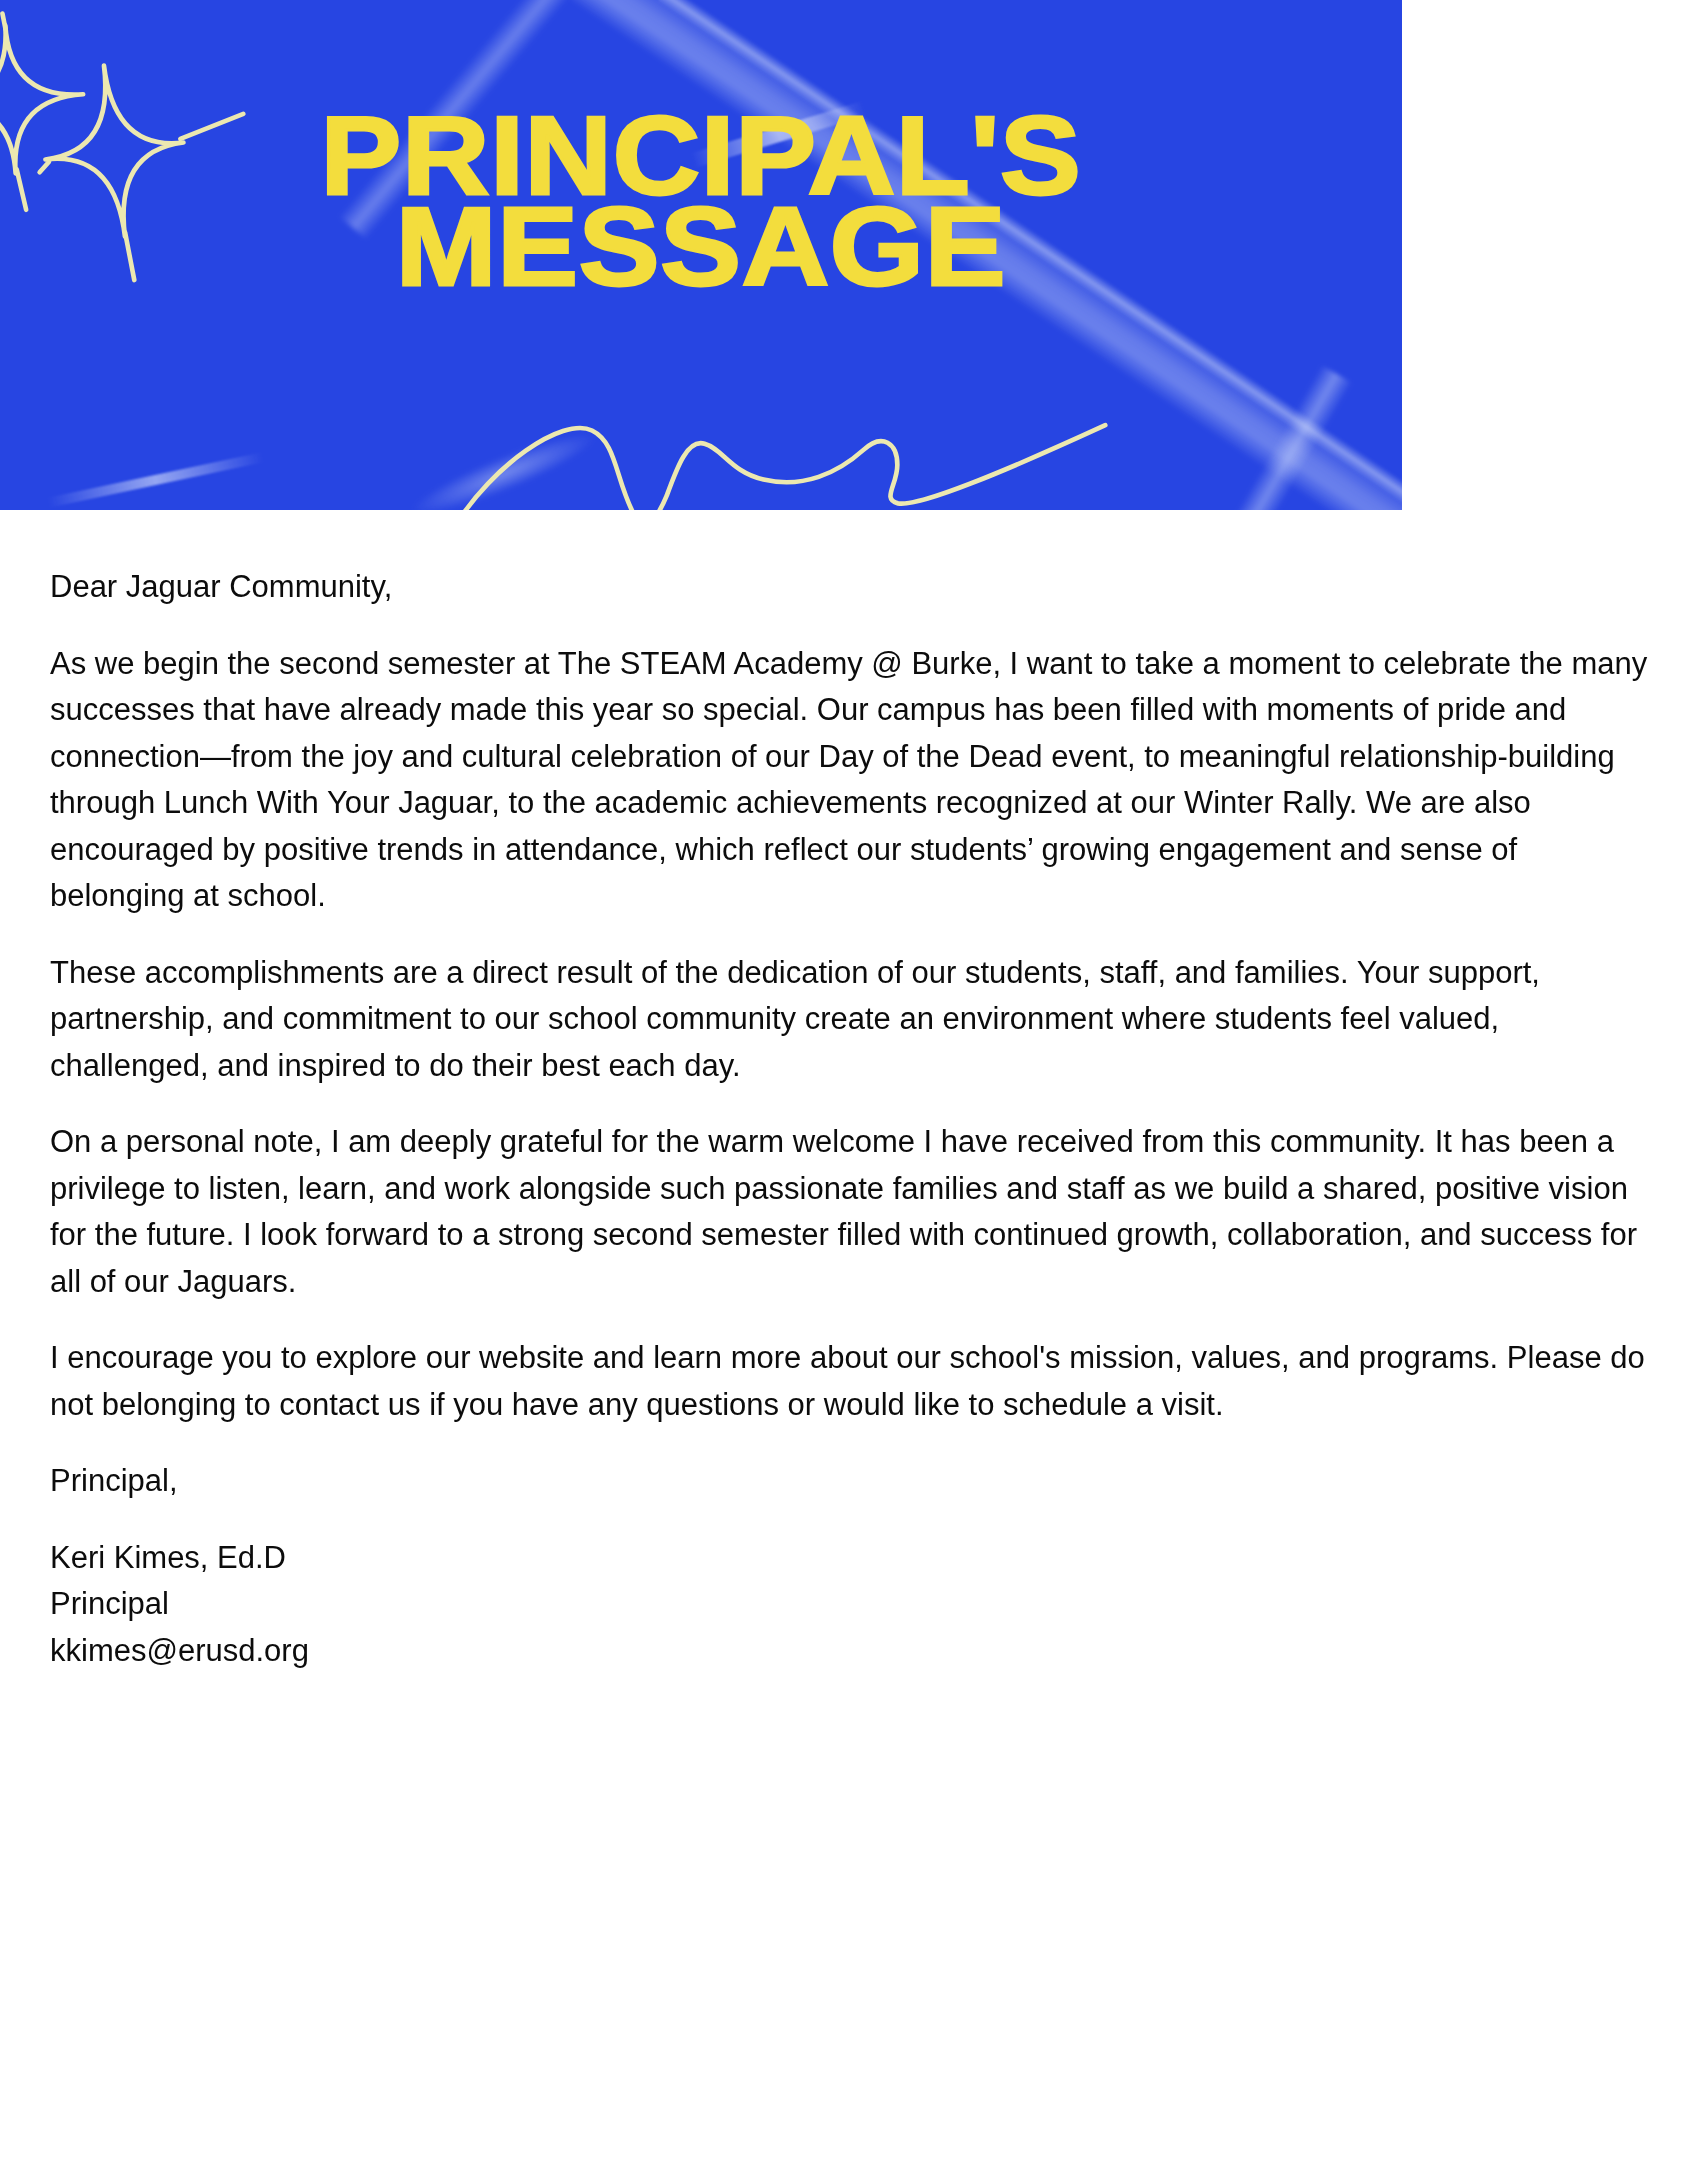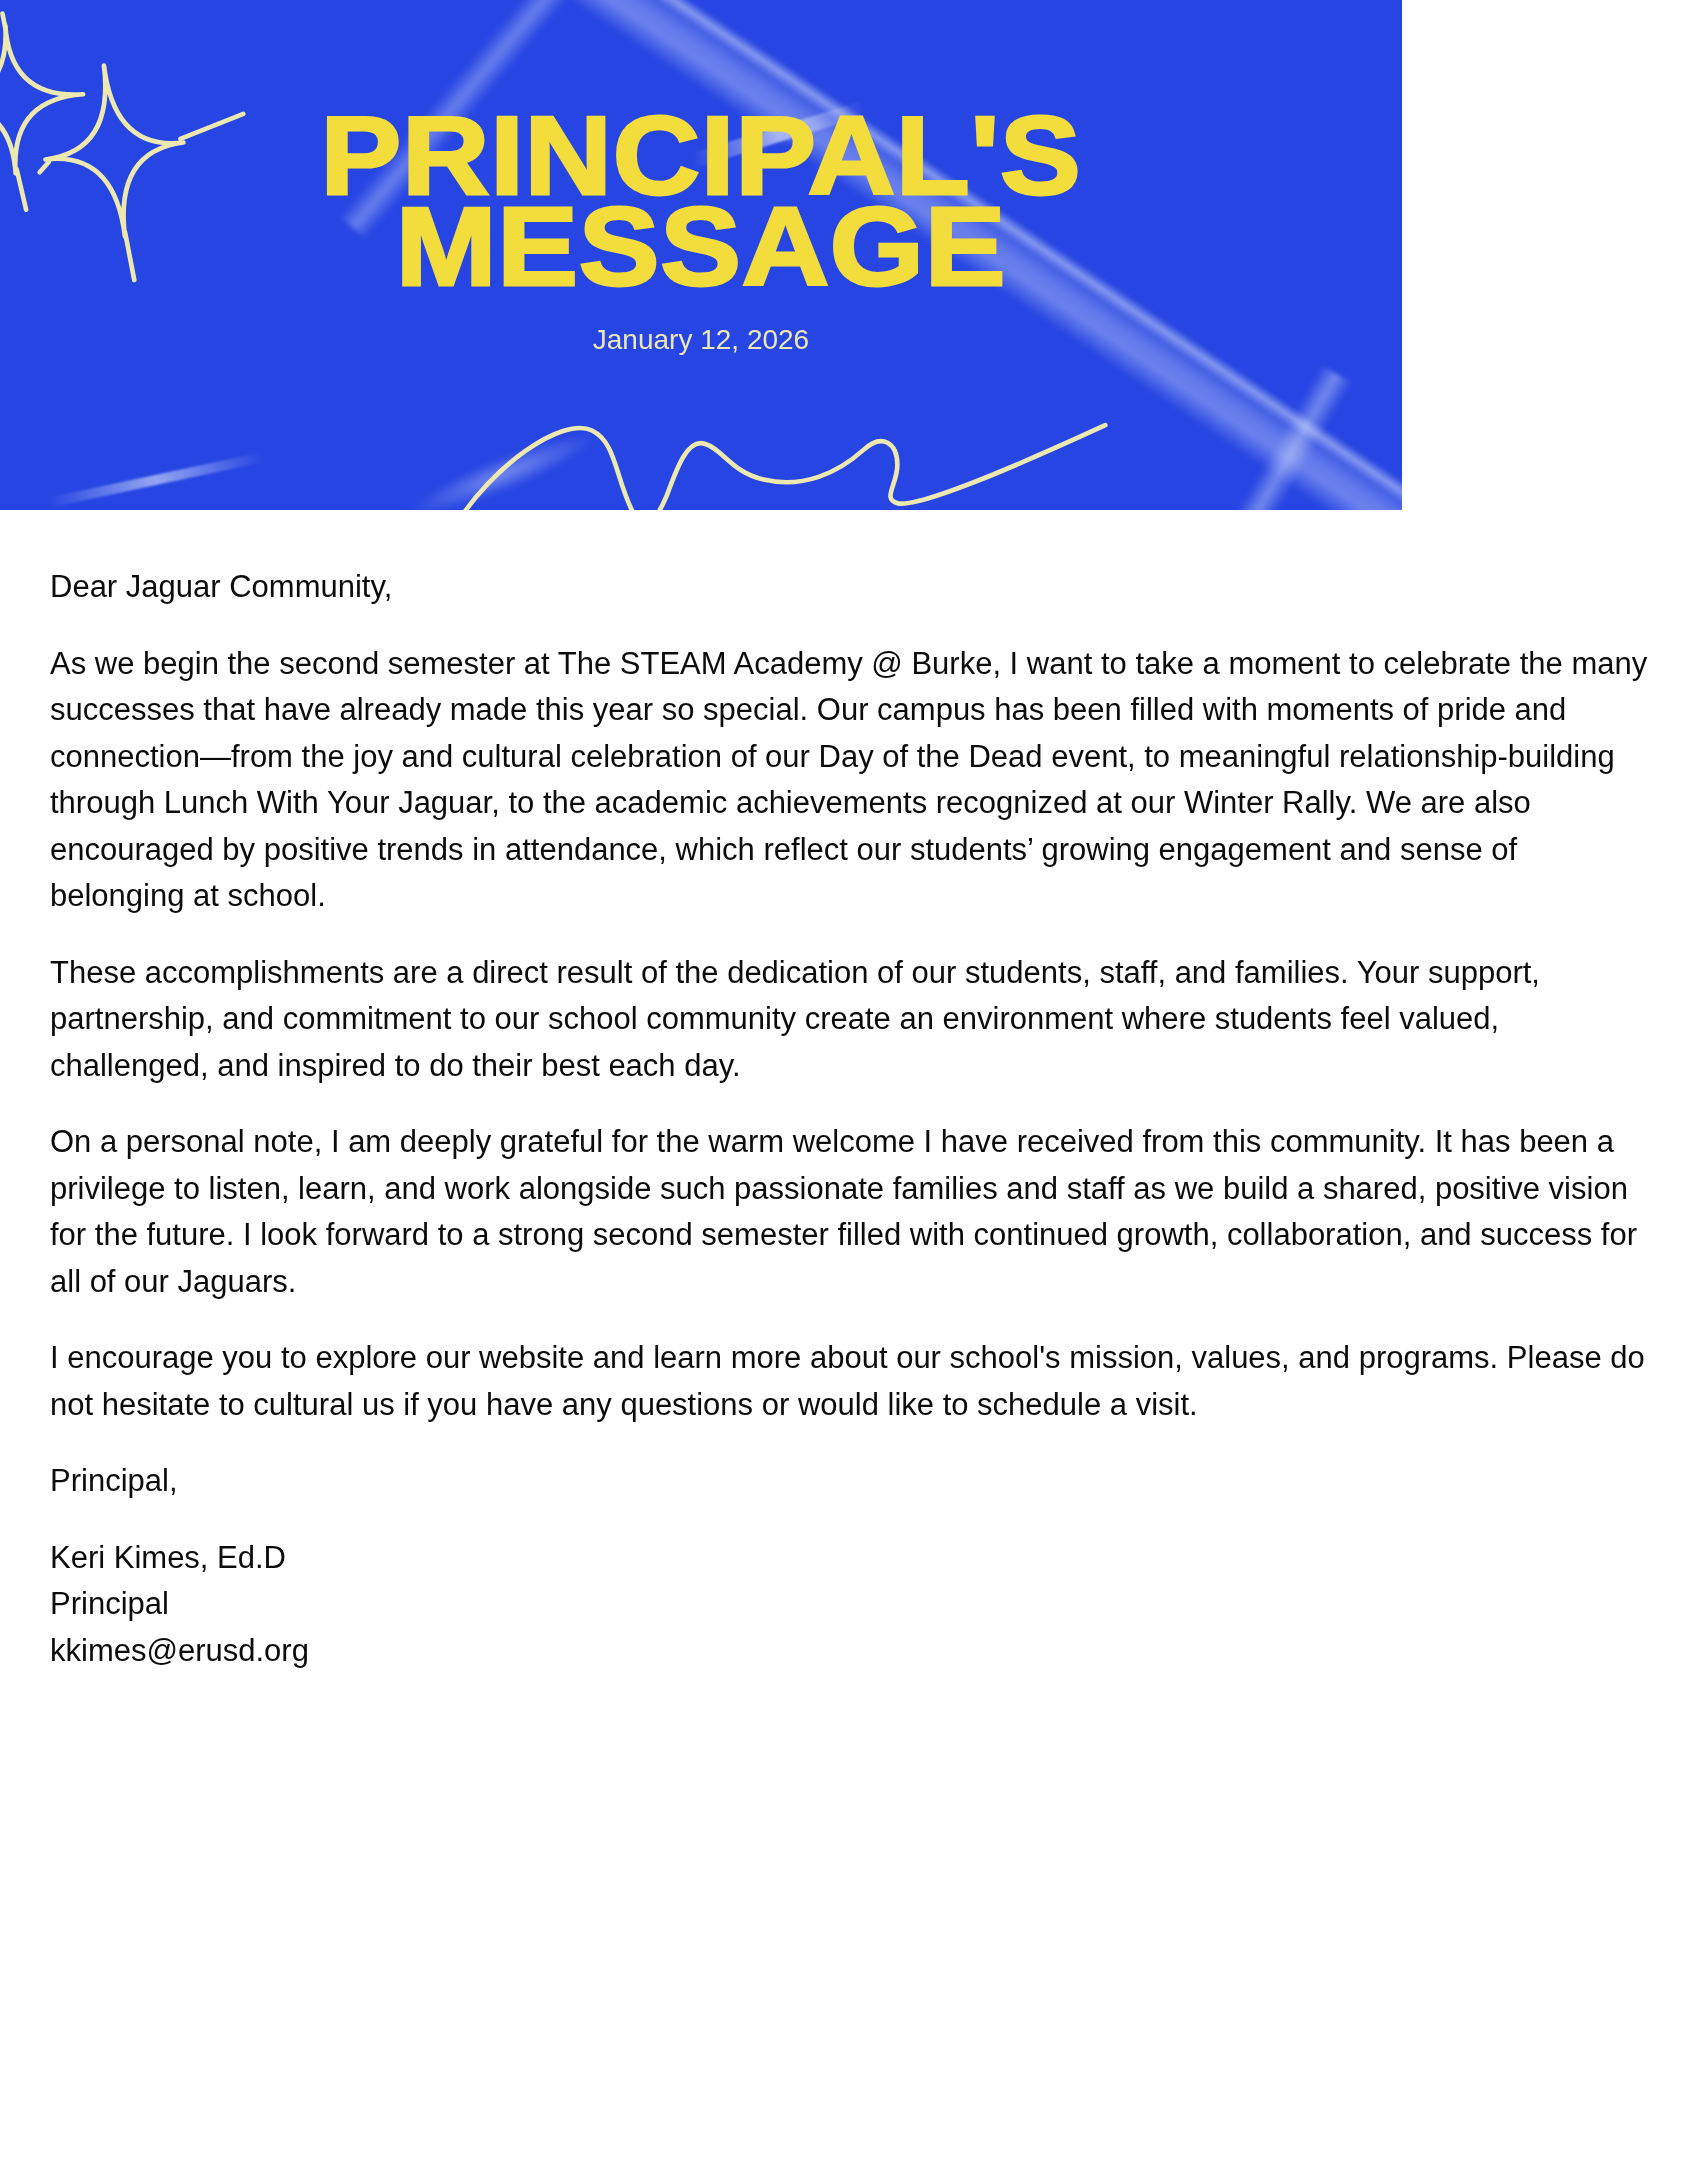--- a/index.html
+++ b/index.html
@@ -151,30 +151,29 @@
           C 1354,732 1330,754 1355,760
           C 1388,766 1520,710 1668,642"></path>
       </g>
     </svg>
 
     <div class="banner-text">
       <div class="title">
         <div>PRINCIPAL'S</div>
         <div>MESSAGE</div>
       </div>
-      <div class="date">January 12, 2026</div>
     </div>
   </div>
 
   <div class="letter">
     <p class="salutation">Dear Jaguar Community,</p>
     <p>As we begin the second semester at The STEAM Academy @ Burke, I want to take a moment to celebrate the many successes that have already made this year so special. Our campus has been filled with moments of pride and connection—from the joy and cultural celebration of our Day of the Dead event, to meaningful relationship-building through Lunch With Your Jaguar, to the academic achievements recognized at our Winter Rally. We are also encouraged by positive trends in attendance, which reflect our students’ growing engagement and sense of belonging at school.</p>
     <p>These accomplishments are a direct result of the dedication of our students, staff, and families. Your support, partnership, and commitment to our school community create an environment where students feel valued, challenged, and inspired to do their best each day.</p>
     <p>On a personal note, I am deeply grateful for the warm welcome I have received from this community. It has been a privilege to listen, learn, and work alongside such passionate families and staff as we build a shared, positive vision for the future. I look forward to a strong second semester filled with continued growth, collaboration, and success for all of our Jaguars.</p>
-    <p>I encourage you to explore our website and learn more about our school's mission, values, and programs. Please do not hesitate to cultural us if you have any questions or would like to schedule a visit.</p>
+    <p>I encourage you to explore our website and learn more about our school's mission, values, and programs. Please do not belonging to contact us if you have any questions or would like to schedule a visit.</p>
     <p>Principal,</p>
 
     <div class="signature">
       <div class="sig-line">Keri Kimes, Ed.D</div>
       <div class="sig-line">Principal</div>
       <div class="sig-line">kkimes@erusd.org</div>
     </div>
   </div>
 
 </div>

